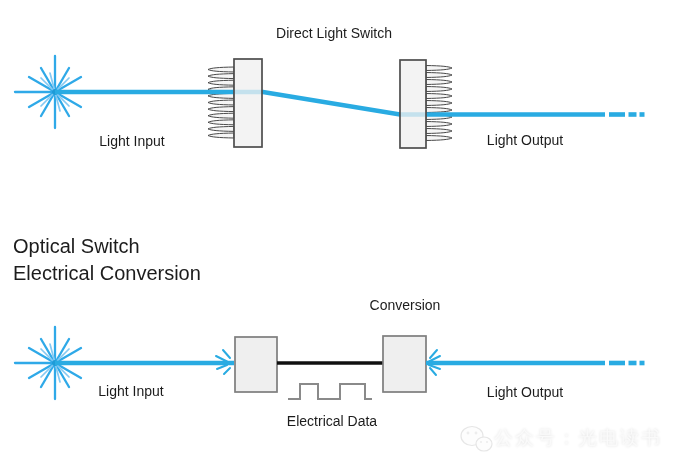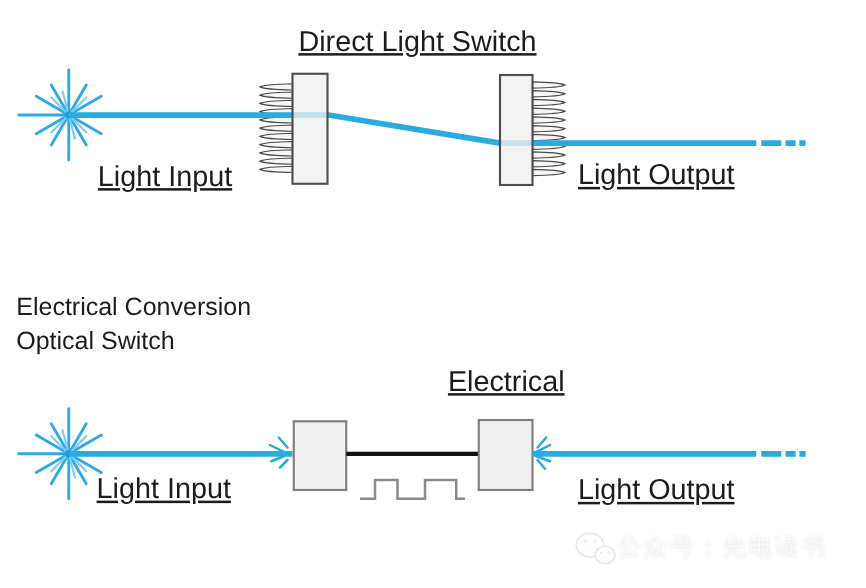--- a/index.html
+++ b/index.html
@@ -1,20 +1,20 @@
 <!DOCTYPE html>
 <html style="--beam: #29ABE2; --ray: #2FA9E8; --ray-light: #85C9F2; --box-fill: #EFEFEF; --box-stroke: #7D7D7D; --wire: #101010; --signal: #8A8A8A; --text: #1C1C1C;"><head>
 <meta charset="utf-8">
 <style>
   html,body{margin:0;padding:0;background:#fff;}
   #canvas{
     position:relative;width:693px;height:470px;background:#fff;overflow:hidden;
     font-family:"Liberation Sans", sans-serif;color:var(--text,#1c1c1c);
   }
-  .label{position:absolute;white-space:nowrap;font-size:23px;color:var(--text,#1c1c1c);text-decoration:underline;}
+  .label{position:absolute;white-space:nowrap;font-size:14px;color:var(--text,#1c1c1c);}
   .centered{transform:translate(-50%,-50%);}
   .title-block{position:absolute;left:13px;top:233px;font-size:20px;line-height:27px;color:var(--text,#1c1c1c);}
   #diagram-svg{position:absolute;left:0;top:0;}
   .beam{stroke:var(--beam,#29ABE2);stroke-width:4.6;fill:none;}
   .beam-dash{stroke:var(--beam,#29ABE2);stroke-width:4.6;}
   .ray{stroke:var(--ray,#2FA9E8);stroke-width:2.3;stroke-linecap:round;}
   .ray2{stroke:var(--ray-light,#85C9F2);stroke-width:1.7;stroke-linecap:round;}
   .tooth{fill:#F5F5F5;stroke:#4A4A4A;stroke-width:1;}
   .lens{fill:var(--box-fill,#F0F0F0);fill-opacity:.78;stroke:#4D4D4D;stroke-width:1.7;}
   .box{fill:var(--box-fill,#ECECEC);stroke:var(--box-stroke,#7D7D7D);stroke-width:1.7;}
@@ -145,26 +145,27 @@
     </g>
   </svg>
 
   <div class="label centered" style="left:334px;top:33px;">Direct Light Switch</div>
 
   <div class="label centered" style="left:132px;top:141px;">Light Input</div>
 
   <div class="label centered" style="left:525px;top:140px;">Light Output</div>
 
   <div class="title-block">
+    <div>Optical Switch</div>
     <div>Electrical Conversion</div>
-    <div>Optical Switch</div>
   </div>
 
 
-  <div class="label centered" style="left:405px;top:305px;">Electrical</div>
+  <div class="label centered" style="left:405px;top:305px;">Conversion</div>
 
   <div class="label centered" style="left:131px;top:391px;">Light Input</div>
 
   <div class="label centered" style="left:525px;top:392px;">Light Output</div>
 
+  <div class="label centered" style="left:332px;top:421px;">Electrical Data</div>
 
   <div id="watermark-text">公众号：光电读书</div>
 </div>
 
 </body></html>

